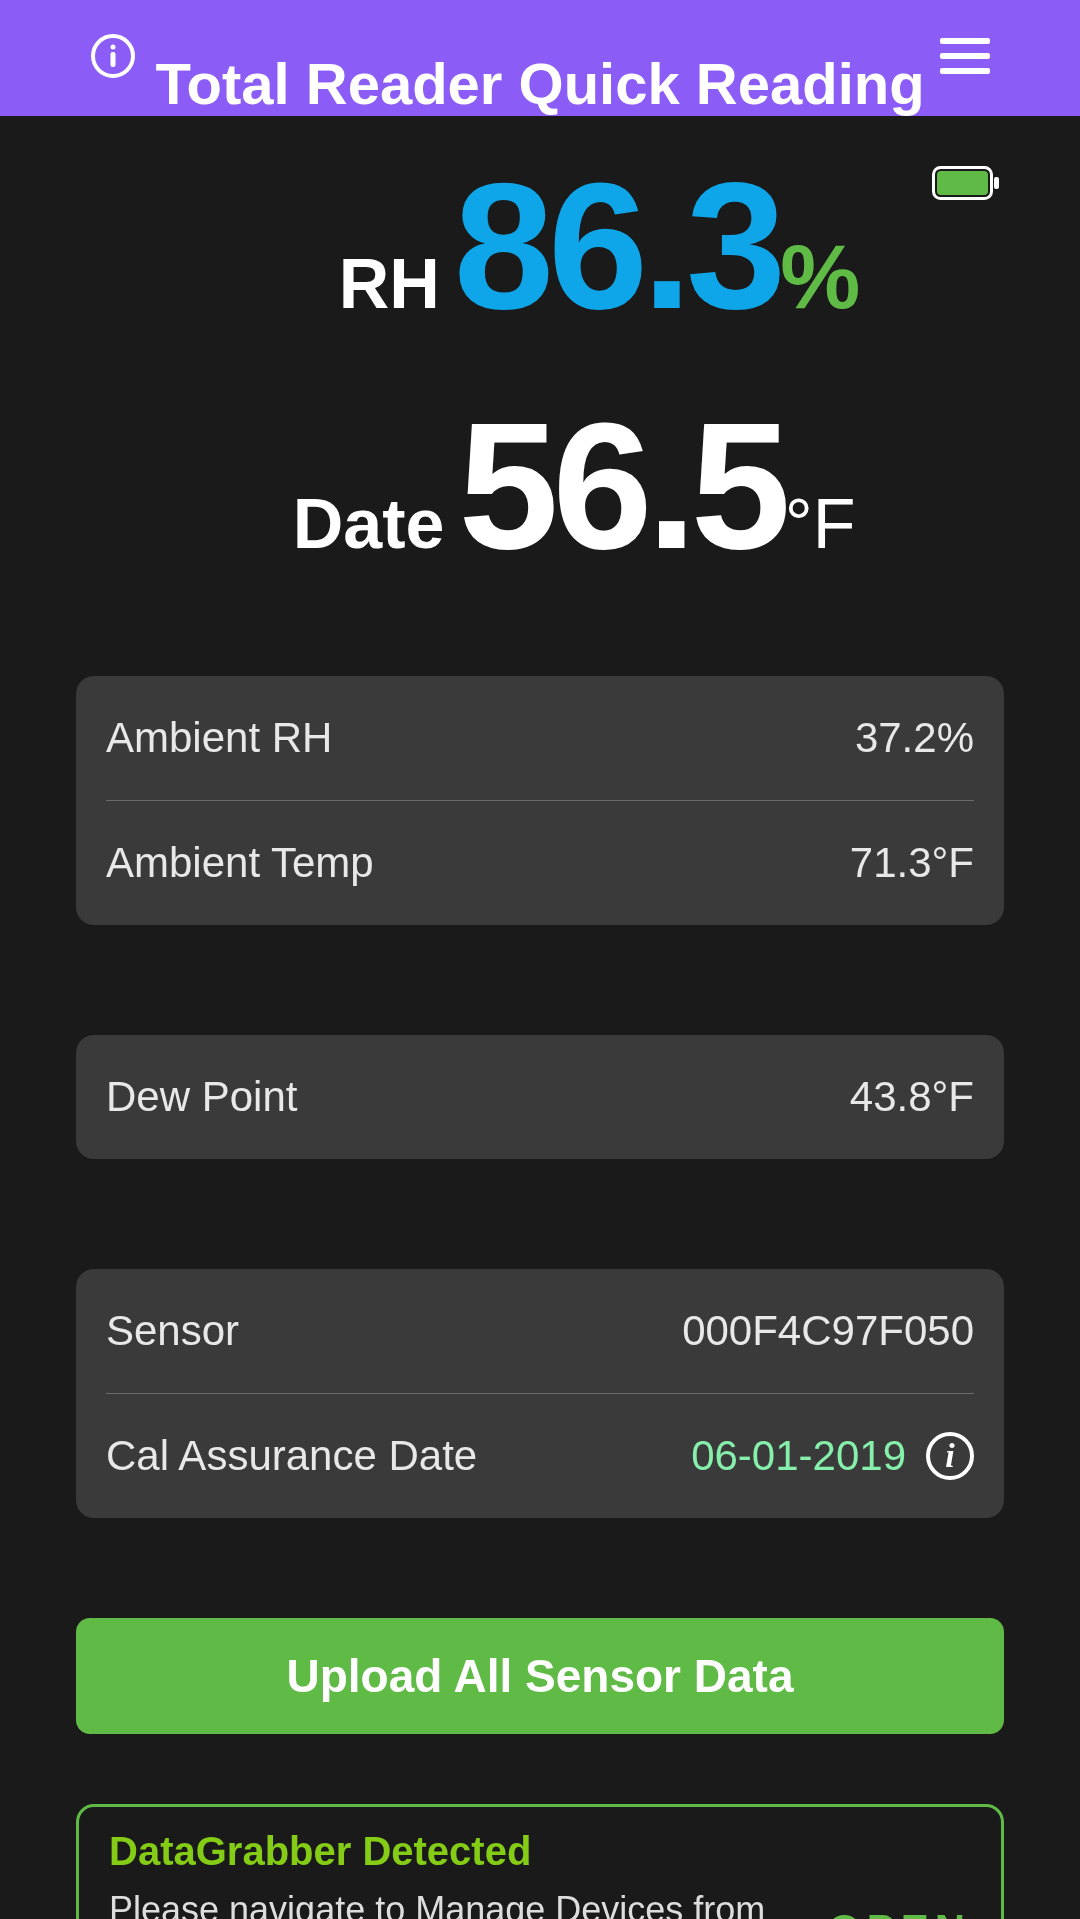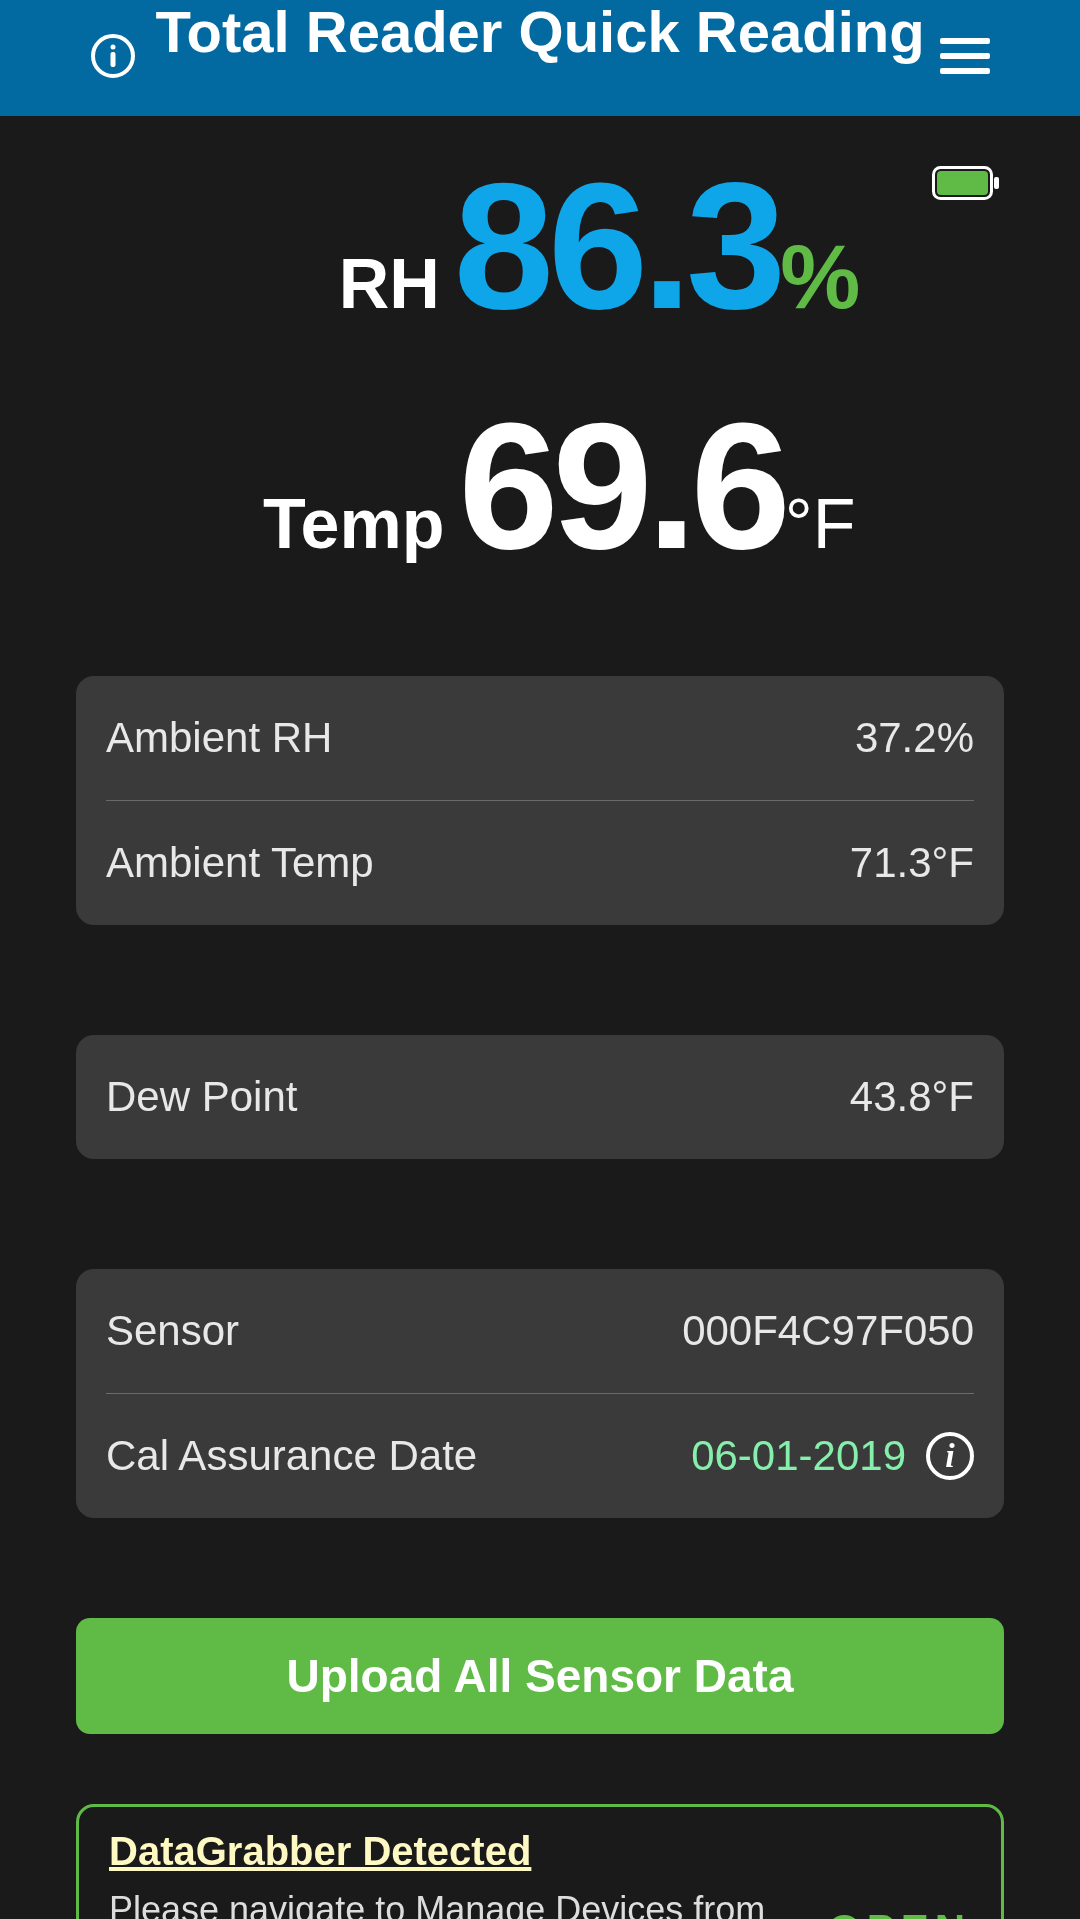--- a/index.html
+++ b/index.html
@@ -5,24 +5,24 @@
     * { margin: 0; padding: 0; box-sizing: border-box; }
     html, body {
       width: 1080px;
       height: 1919px;
       background: #1a1a1a;
       font-family: -apple-system, BlinkMacSystemFont, "Helvetica Neue", Arial, sans-serif;
       color: #fff;
       overflow: hidden;
     }
     .header {
-      background: #0369a1;
+      background: #8b5cf6;
       height: 116px;
       display: flex;
-      align-items: flex-start;
+      align-items: flex-end;
       padding: 0 90px 0 90px;
       position: relative;
     }
     .header-info {
       position: absolute;
       left: 90px;
       top: 50%;
       transform: translateY(-50%);
     }
     .header-title {
@@ -148,23 +148,22 @@
       display: flex;
       align-items: center;
       gap: 30px;
     }
     .notice-content {
       flex: 1;
     }
     .notice-title {
       font-size: 40px;
       font-weight: 700;
-      color: #fef9c3;
+      color: #84cc16;
       margin-bottom: 12px;
-      text-decoration: underline;
     }
     .notice-text {
       font-size: 36px;
       font-weight: 400;
       color: #ddd;
       line-height: 1.35;
     }
     .notice-action {
       font-size: 42px;
       font-weight: 700;
@@ -202,23 +201,23 @@
       <rect x="62" y="11" width="5" height="12" rx="2" fill="#fff"></rect>
     </svg>
   </div>
   <div class="reading-row">
     <div class="reading-label">RH</div>
     <div>
       <span class="reading-value-rh">86.3</span><span class="reading-unit-rh">%</span>
     </div>
   </div>
   <div class="reading-row temp-row">
-    <div class="reading-label">Temp</div>
+    <div class="reading-label">Date</div>
     <div>
-      <span class="reading-value-temp">69.6</span><span class="reading-unit-temp">°F</span>
+      <span class="reading-value-temp">56.5</span><span class="reading-unit-temp">°F</span>
     </div>
   </div>
 </div>
 
 <div class="card card-1">
   <div class="card-row">
     <span class="card-row-label">Ambient RH</span>
     <span class="card-row-value">37.2%</span>
   </div>
   <div class="card-divider"></div>

